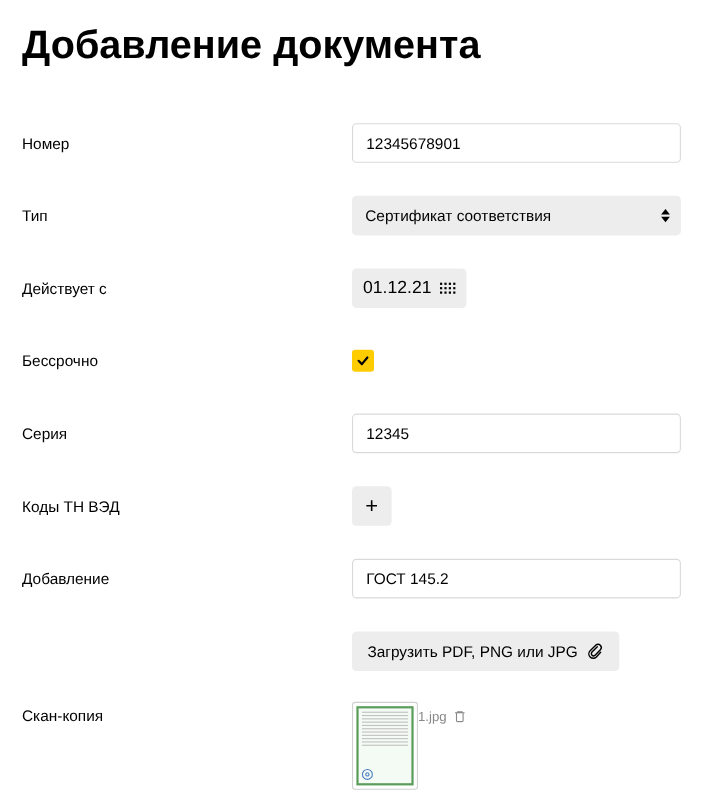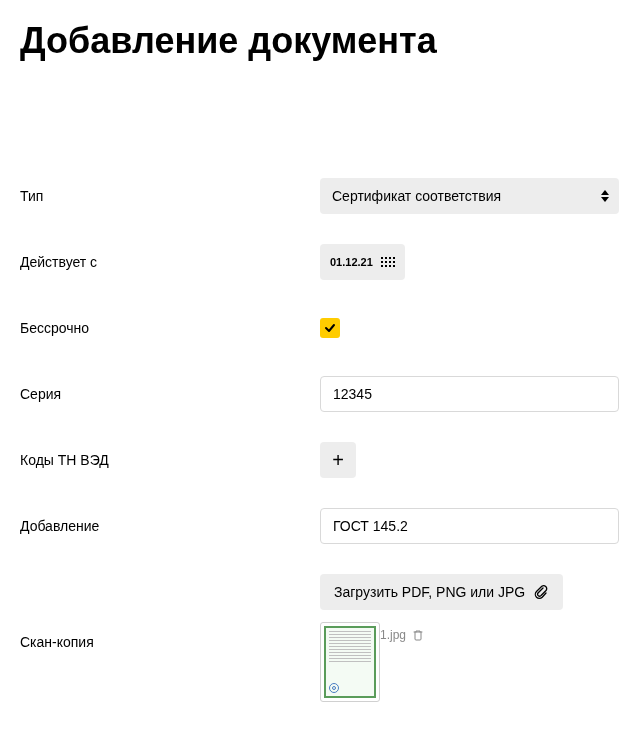--- a/index.html
+++ b/index.html
@@ -90,22 +90,22 @@
       display: inline-flex;
       align-items: center;
       height: 36px;
       padding: 0 10px;
       background: #ededed;
       border-radius: 4px;
       gap: 8px;
       cursor: pointer;
     }
     .date-value {
-      font-size: 11px;
-      font-weight: 700;
+      font-size: 16px;
+      font-weight: 400;
       color: #000;
     }
     .calendar-icon {
       display: grid;
       grid-template-columns: repeat(4, 2px);
       grid-template-rows: repeat(3, 2px);
       gap: 2px;
     }
     .calendar-icon span {
       width: 2px;
@@ -136,21 +136,21 @@
       font-weight: 400;
       color: #000;
       cursor: pointer;
       display: flex;
       align-items: center;
       justify-content: center;
     }
     .upload-section {
       display: flex;
       flex-direction: column;
-      gap: 12px;
+      gap: 28px;
     }
     .upload-button {
       display: inline-flex;
       align-items: center;
       gap: 8px;
       height: 36px;
       padding: 0 14px;
       background: #ededed;
       border: none;
       border-radius: 4px;
@@ -221,20 +221,24 @@
       height: 12px;
       cursor: pointer;
     }
   </style>
 </head>
 <body>
 
 <h1 class="page-title">Добавление документа</h1>
 
 <div class="form-row">
+  <label class="form-label">Номер</label>
+  <div class="form-control">
+    <input type="text" class="text-input" value="12345678901" style="">
+  </div>
 </div>
 
 <div class="form-row">
   <label class="form-label">Тип</label>
   <div class="form-control">
     <div class="select-wrap">
       <div class="select-input">Сертификат соответствия</div>
       <div class="select-chevrons">
         <span class="chev-up"></span>
         <span class="chev-down"></span>

